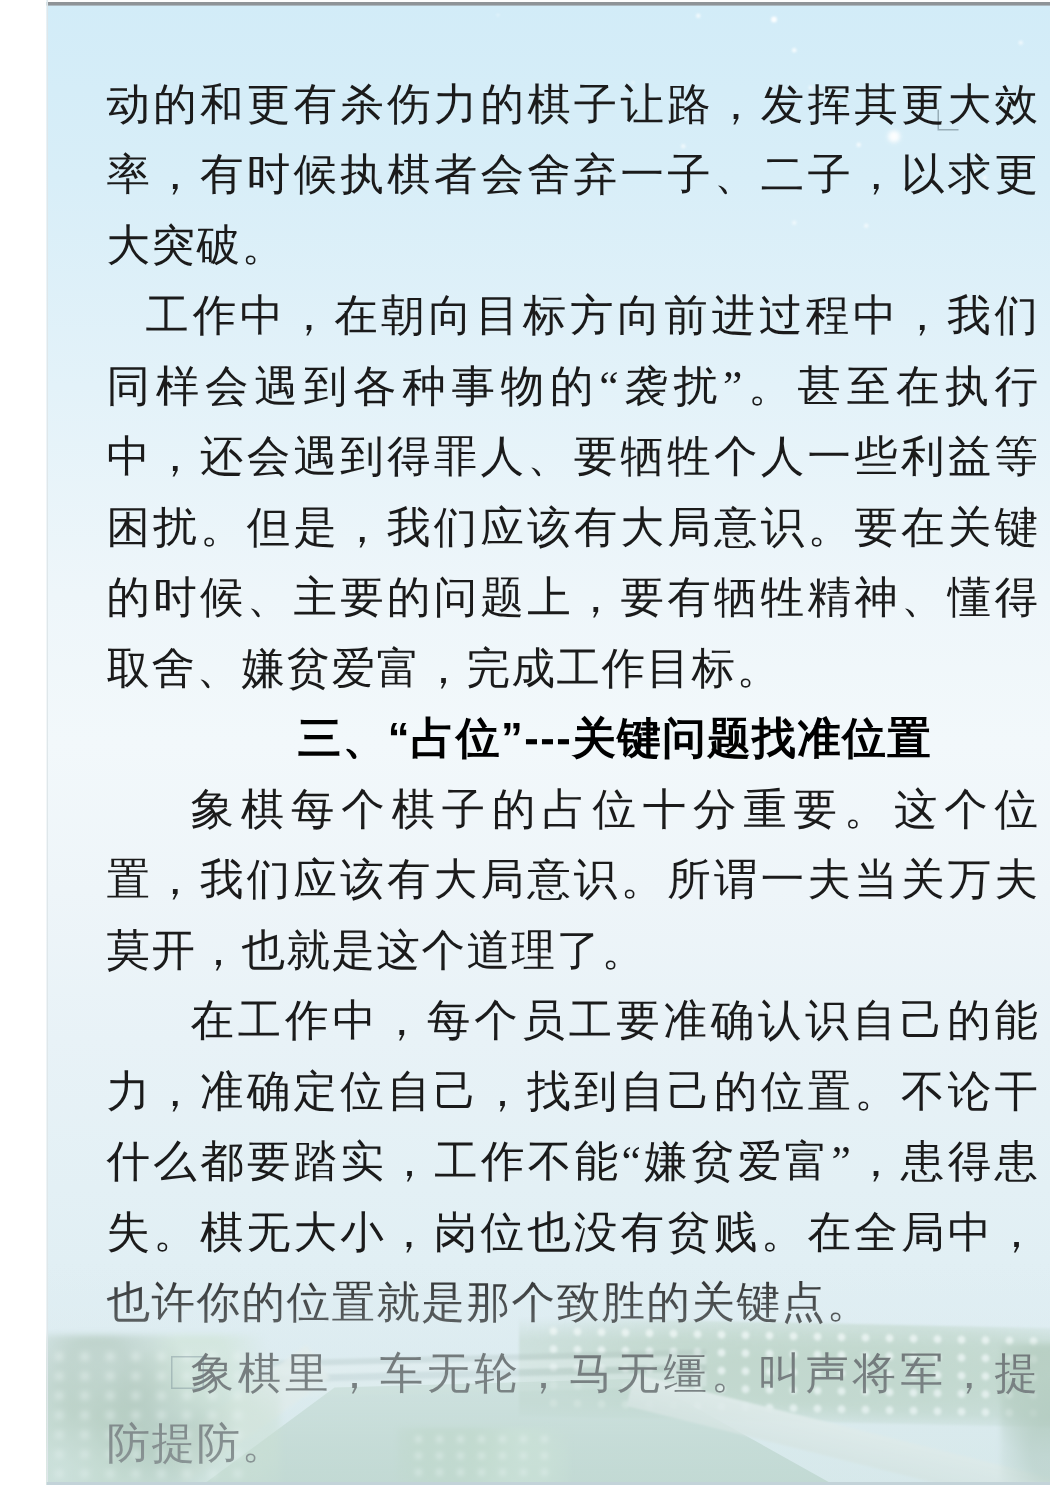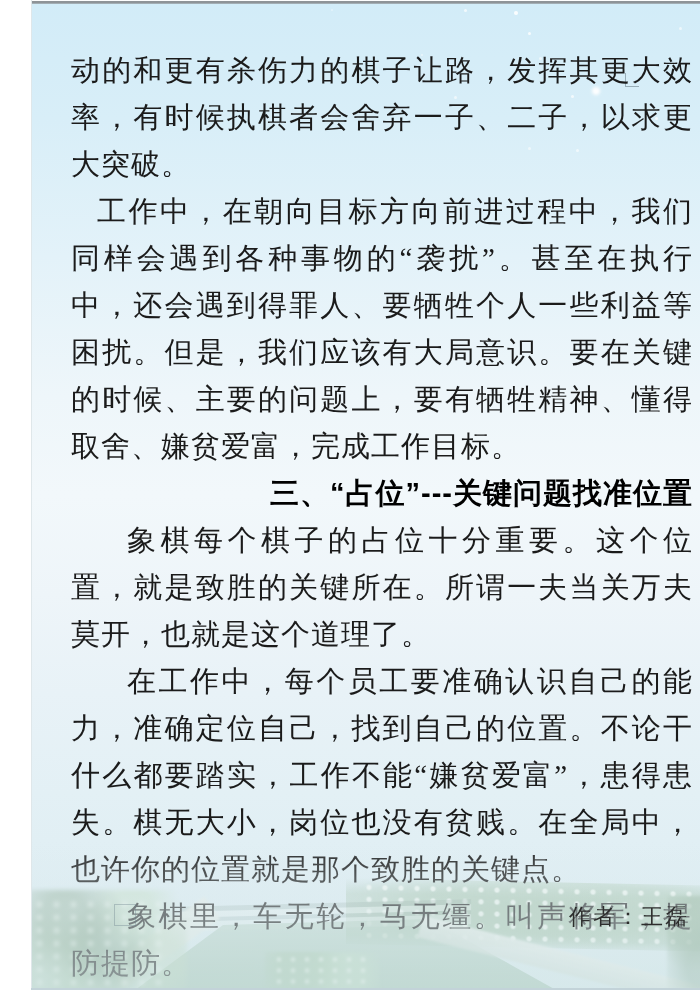--- a/index.html
+++ b/index.html
@@ -88,21 +88,21 @@
   .textblock{
     position:absolute;left:40px;right:38px;top:47px;z-index:4;
     font-size:29px;line-height:47px;color:#1b1b1b;
     text-align:justify;text-justify:inter-character;letter-spacing:1px;
   }
   .textblock p{margin:0;}
   .indent-1{text-indent:26px;}
   .indent-2{text-indent:56px;}
   .heading{
     font-family:"Liberation Sans","DejaVu Sans",sans-serif;
-    font-weight:700;color:#000;text-align:right;letter-spacing:1px;
+    font-weight:700;color:#000;text-align:center;letter-spacing:1px;
   }
   .author{
     position:absolute;right:42px;top:902px;z-index:7;
     font-size:22px;line-height:30px;color:#2d2d2d;letter-spacing:2px;
   }
 </style>
 </head>
 <body>
 
 <div class="page">
@@ -142,21 +142,20 @@
     <div class="bush-right"></div>
     <div class="mist"></div>
   </div>
 
   <div class="artifact-rect"></div>
 
   <div class="textblock">
     <p>动的和更有杀伤力的棋子让路，发挥其更大效率，有时候执棋者会舍弃一子、二子，以求更大突破。</p>
     <p class="indent-1">工作中，在朝向目标方向前进过程中，我们同样会遇到各种事物的“袭扰”。甚至在执行中，还会遇到得罪人、要牺牲个人一些利益等困扰。但是，我们应该有大局意识。要在关键的时候、主要的问题上，要有牺牲精神、懂得取舍、嫌贫爱富，完成工作目标。</p>
     <p class="heading indent-2">三、“占位”---关键问题找准位置</p>
-    <p class="indent-2">象棋每个棋子的占位十分重要。这个位置，就是致胜的关键所在。所谓一夫当关万夫莫开，也就是这个道理了。</p>
+    <p class="indent-2">象棋每个棋子的占位十分重要。这个位置，我们应该有大局意识。所谓一夫当关万夫莫开，也就是这个道理了。</p>
     <p class="indent-2">在工作中，每个员工要准确认识自己的能力，准确定位自己，找到自己的位置。不论干什么都要踏实，工作不能“嫌贫爱富”，患得患失。棋无大小，岗位也没有贫贱。在全局中，也许你的位置就是那个致胜的关键点。</p>
     <p class="indent-2">象棋里，车无轮，马无缰。叫声将军，提防提防。</p>
     <p class="indent-2">工作中，目标清，方法对。其实工作，不难不难。</p>
   </div>
 
-  <div class="author">作者：王磊</div>
 
 </div>
 
 </body></html>

